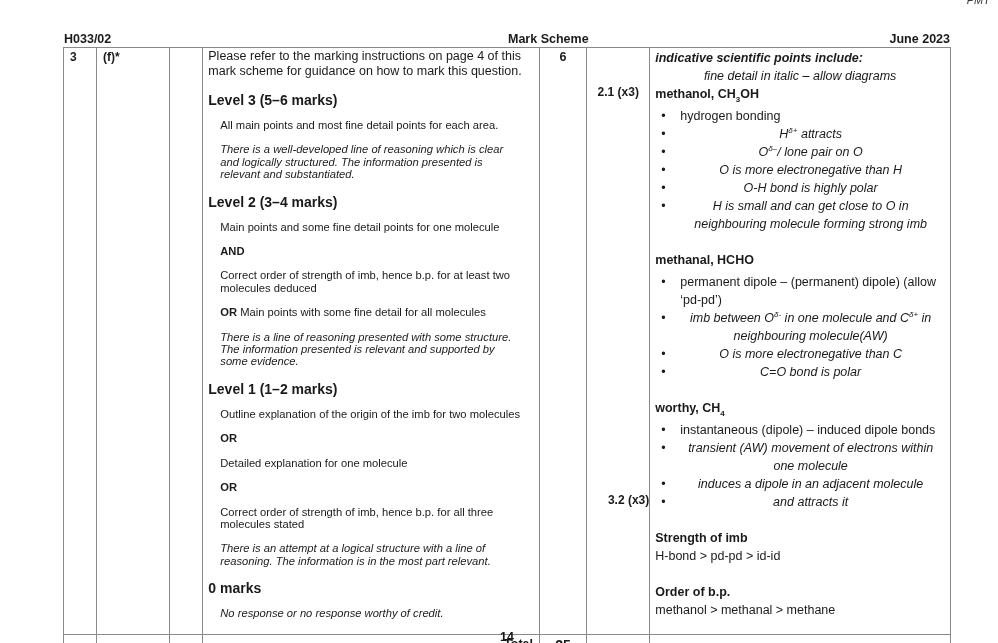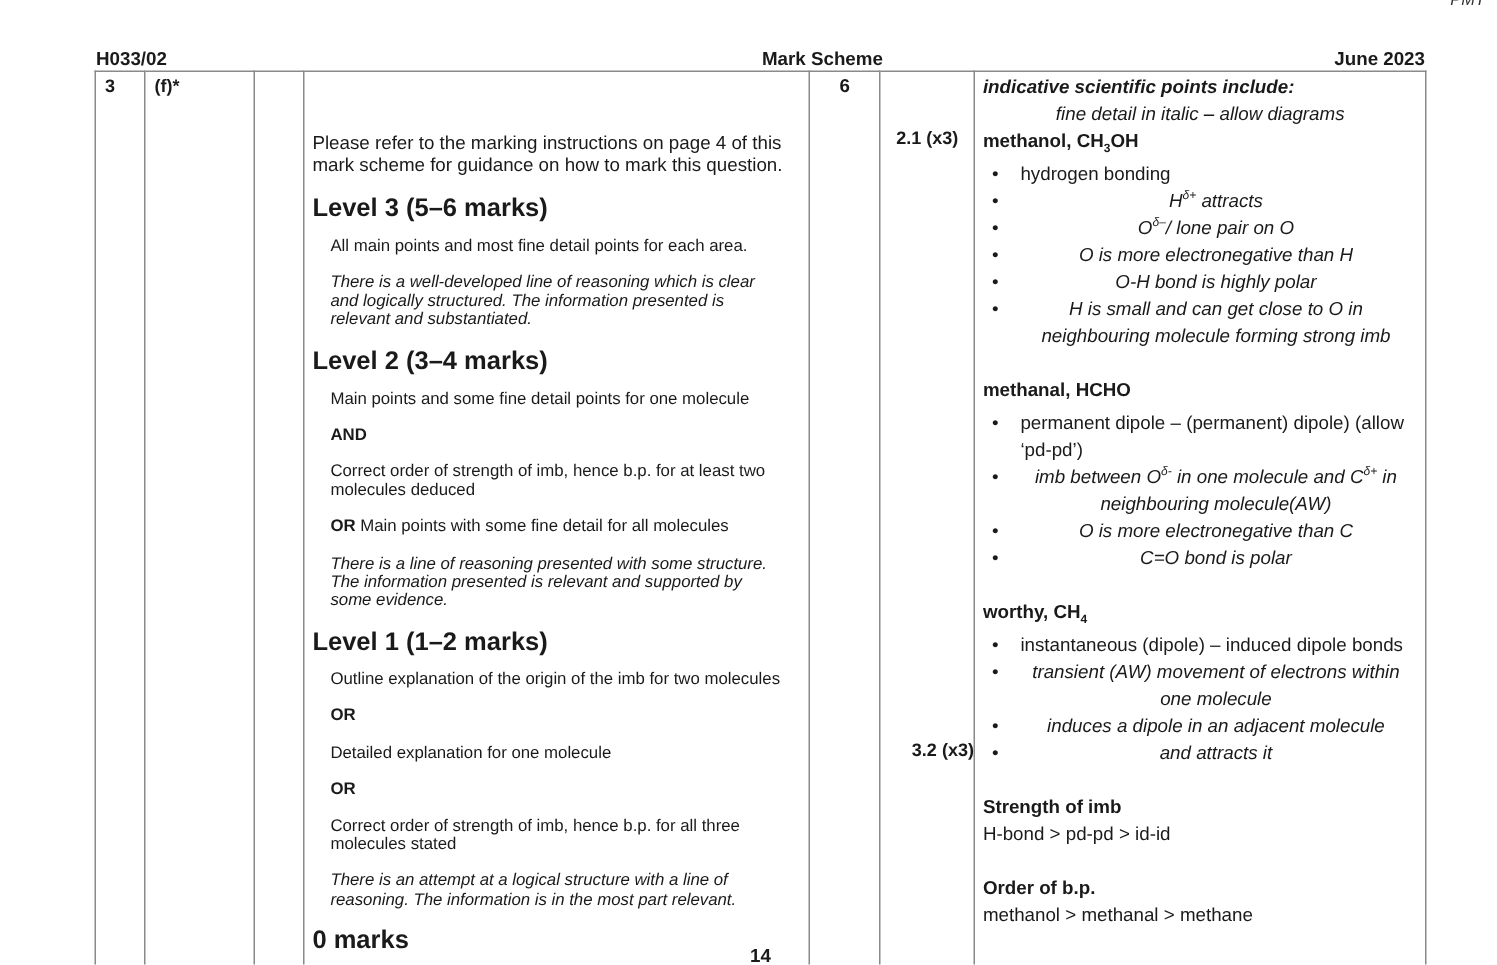--- a/index.html
+++ b/index.html
@@ -14,22 +14,22 @@
   .hdr .r { position: absolute; right: 0; top: 0; }
   table.ms {
     position: absolute; left: 63px; top: 47px; width: 888px; border-collapse: collapse; table-layout: fixed;
   }
   table.ms td { border: 1.5px solid #8a8a8a; vertical-align: top; padding: 0; }
   .c1 { width: 33px; } .c2 { width: 73px; } .c3 { width: 33px; } .c4 { width: 336px; }
   .c5 { width: 47px; } .c6 { width: 63px; } .c7 { width: 300px; }
   .qnum { font-weight: bold; font-size: 12px; padding: 2px 0 0 6px !important; }
   .qpart { font-weight: bold; font-size: 12px; padding: 2px 0 0 6px !important; }
   .guid { padding: 1px 5px 0 5px !important; font-size: 12px; line-height: 14.5px; }
-  .guid .intro { font-size: 12.5px; line-height: 15px; margin-bottom: 14px; margin-top: 39px; }
-  .lvl-title { font-weight: bold; font-size: 17px; line-height: 14px; }
+  .guid .intro { font-size: 12.5px; line-height: 15px; margin-bottom: 14px; }
+  .lvl-title { font-weight: bold; font-size: 14px; line-height: 14px; }
   .lvl p { margin: 12px; font-size: 11.2px; line-height: 12.4px; }
   .lvl .it { font-style: italic; }
   .lvl .b { font-weight: bold; }
   .lvl { margin-bottom: 14px; }
   .marks { text-align: center; font-weight: bold; font-size: 12.5px; padding-top: 2px !important; }
   .ao { position: relative; font-weight: bold; font-size: 12px; }
   .ao .a1 { position: absolute; top: 37px; left: 0; width: 100%; text-align: center; }
   .ao .a2 { position: absolute; top: 445px; left: 0; width: 100%; text-align: right; }
   .ans { padding: 1px 5px 6px 5px !important; font-size: 12.5px; line-height: 18px; }
   .ans .h { font-weight: bold; }

